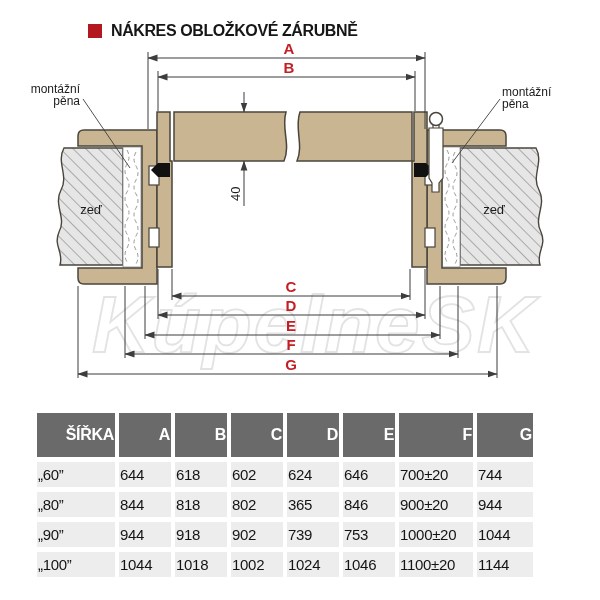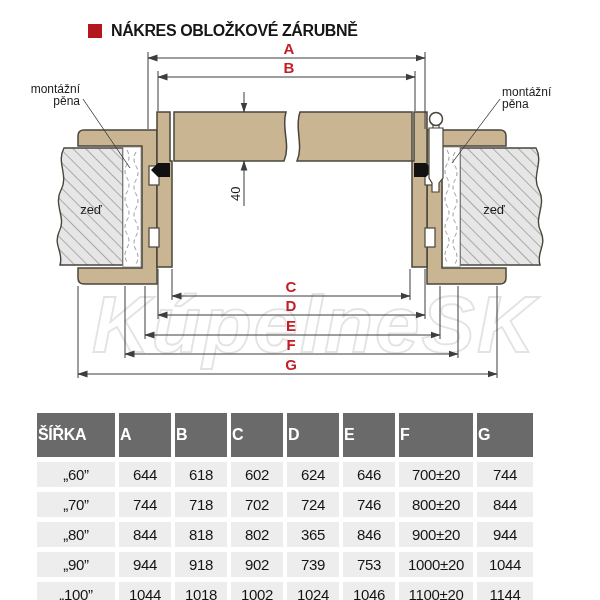--- a/index.html
+++ b/index.html
@@ -7,23 +7,23 @@
   #stage{position:relative;width:600px;height:600px;}
   
   #title-row{position:absolute;top:22px;left:88px;display:flex;align-items:center;gap:9px;}
   #title-bullet{width:14px;height:14px;background:#b2181d;}
   #title-text{font-size:16px;font-weight:bold;color:#161616;letter-spacing:-0.4px;white-space:nowrap;}
   
   #diagram{position:absolute;top:0;left:0;}
   
   #size-table{position:absolute;top:408px;left:33px;border-collapse:separate;border-spacing:4px 5px;}
   #size-table th{background:#6a6a6a;color:#ffffff;font-size:16px;font-weight:bold;
-    height:42px;text-align:left;vertical-align:middle;letter-spacing:-0.3px;}
+    height:42px;text-align:right;vertical-align:middle;letter-spacing:-0.3px;}
   #size-table td{background:#ededed;color:#141414;font-size:15px;height:23px;
-    text-align:center;vertical-align:middle;letter-spacing:-0.3px;}
+    text-align:left;vertical-align:middle;letter-spacing:-0.3px;}
   .c-sirka{width:78px;} .c-n{width:52px;} .c-f{width:74px;} .c-g{width:56px;}
 </style>
 </head>
 <body>
 
 <div id="stage">
 
   <div id="title-row">
     <div id="title-bullet"></div>
     <div id="title-text">NÁKRES OBLOŽKOVÉ ZÁRUBNĚ</div>
@@ -164,30 +164,20 @@
         <td>„60”</td>
         <td>644</td>
         <td>618</td>
         <td>602</td>
         <td>624</td>
         <td>646</td>
         <td>700±20</td>
         <td>744</td>
       </tr>
       <tr>
-        <td>„70”</td>
-        <td>744</td>
-        <td>718</td>
-        <td>702</td>
-        <td>724</td>
-        <td>746</td>
-        <td>800±20</td>
-        <td>844</td>
-      </tr>
-      <tr>
         <td>„80”</td>
         <td>844</td>
         <td>818</td>
         <td>802</td>
         <td>365</td>
         <td>846</td>
         <td>900±20</td>
         <td>944</td>
       </tr>
       <tr>

